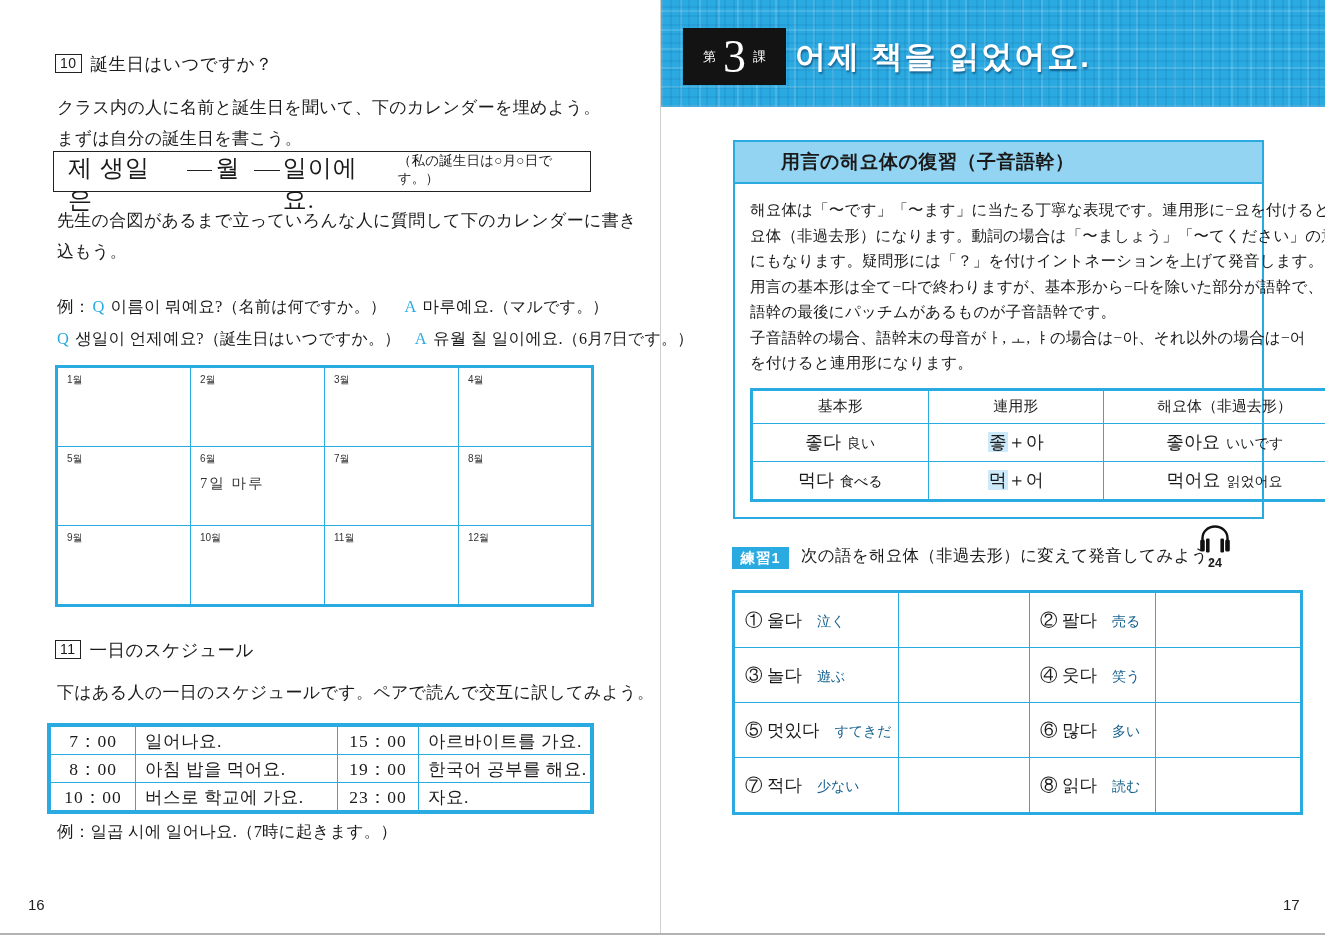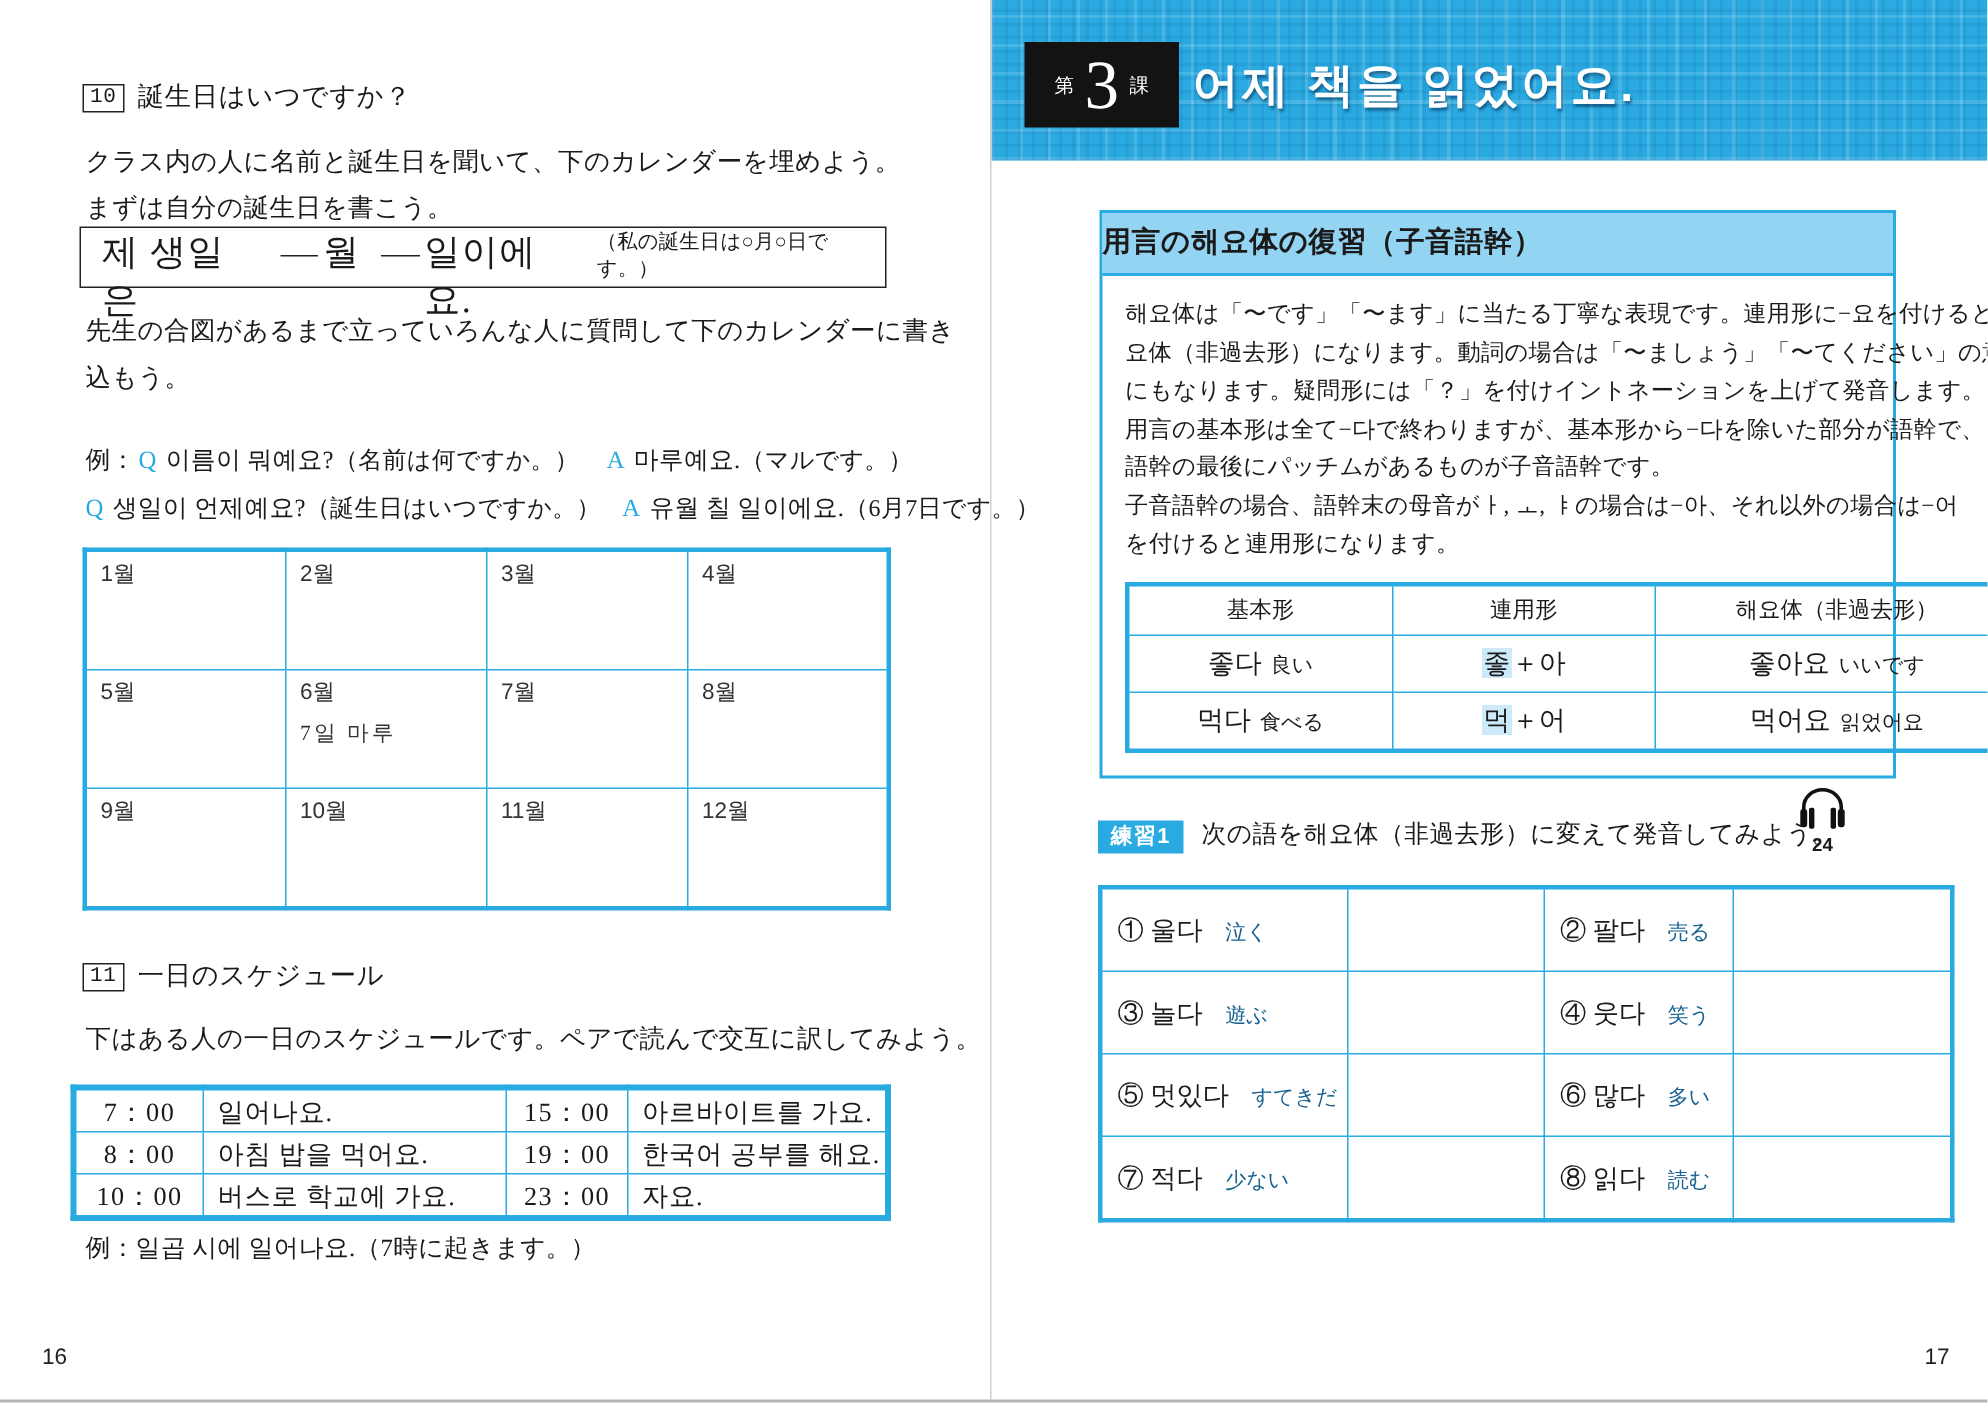--- a/index.html
+++ b/index.html
@@ -13,21 +13,21 @@
 
   
   #page-divider{left:660px;top:0;width:1px;height:933px;background:#cfcfcf;}
   #bottom-rule{left:0;top:933px;width:1325px;height:2px;background:#b3b3b3;}
   .page-num{font-family:"Liberation Sans","DejaVu Sans",sans-serif;font-size:15px;color:#222;}
 
   
   .ex-head{font-size:17.5px;letter-spacing:.5px;}
   .num-box{
     display:inline-block;border:1.5px solid #222;padding:0 4px;line-height:17px;
-    font-size:14px;font-family:Liberation Mono, monospace;
+    font-size:14px;font-family:Liberation Sans, sans-serif;
     vertical-align:2px;margin-right:9px;
   }
   .para{font-size:17px;letter-spacing:.3px;}
 
   #birthday-box{
     left:53px;top:151px;width:538px;height:41px;border:1.5px solid #222;
     display:flex;padding-left:14px;box-sizing:border-box;
   }
   .bday-kr{font-size:24px;letter-spacing:1px;}
   .blank{display:inline-block;width:26px;border-bottom:1.5px solid #222;height:18px;margin:0 3px 0 14px;}
@@ -38,21 +38,21 @@
   .qa-note{font-size:16px;}
 
   table{border-collapse:collapse;}
   #calendar-table{left:55px;top:365px;}
   #calendar-table table{width:539px;table-layout:fixed;}
   #calendar-table td{
     border:1.5px solid #29abe2;height:73px;vertical-align:top;
     padding:5px 0 0 9px;
   }
   #calendar-table table{border:3px solid #29abe2;}
-  .cal-month{font-family:"Liberation Sans","DejaVu Sans",sans-serif;font-size:15px;color:#333;}
+  .cal-month{font-family:"Liberation Sans","DejaVu Sans",sans-serif;font-size:10px;color:#333;}
   .cal-entry{font-size:14.5px;margin-top:8px;color:#333;letter-spacing:2px;}
 
   #schedule-table{left:47px;top:723px;}
   #schedule-table table{width:547px;border:4px solid #29abe2;}
   #schedule-table td{border:1.5px solid #29abe2;height:27px;font-size:17.5px;padding:0;}
   .sched-time{width:84px;text-align:center;letter-spacing:1px;}
   .sched-act{width:192px;padding-left:9px !important;letter-spacing:.5px;}
   .sched-time2{width:80px;text-align:center;letter-spacing:1px;}
   .sched-act2{padding-left:9px !important;letter-spacing:.5px;}
 
@@ -75,21 +75,21 @@
   #lesson-title{
     left:795px;top:36px;color:#fff;font-weight:bold;font-size:31px;letter-spacing:2px;
     text-shadow:1px 2px 2px rgba(0,40,80,.55);
   }
 
   #grammar-box{
     left:733px;top:140px;width:531px;border:2px solid #29abe2;background:#fff;box-sizing:border-box;
   }
   #grammar-title-bar{
     background:#93d4f2;border-bottom:2px solid #29abe2;height:40px;line-height:40px;
-    font-weight:bold;font-size:19px;letter-spacing:.5px;
+    padding-left:46px;font-weight:bold;font-size:19px;letter-spacing:.5px;
   }
   #grammar-body{padding:13px 14px 6px 15px;}
   .g-line{font-size:15.5px;line-height:25.5px;letter-spacing:.2px;white-space:nowrap;}
 
   #conj-table{margin:6px 14px 15px 15px;}
   #conj-table table{width:598px;border:3.5px solid #29abe2;table-layout:fixed;padding-left:32px;}
   #conj-table th,#conj-table td{border:1.5px solid #29abe2;text-align:center;}
   #conj-table th{height:30px;font-size:15px;font-weight:400;}
   #conj-table td{height:35px;font-size:18px;}
   .conj-gloss{font-size:14px;margin-left:6px;}

